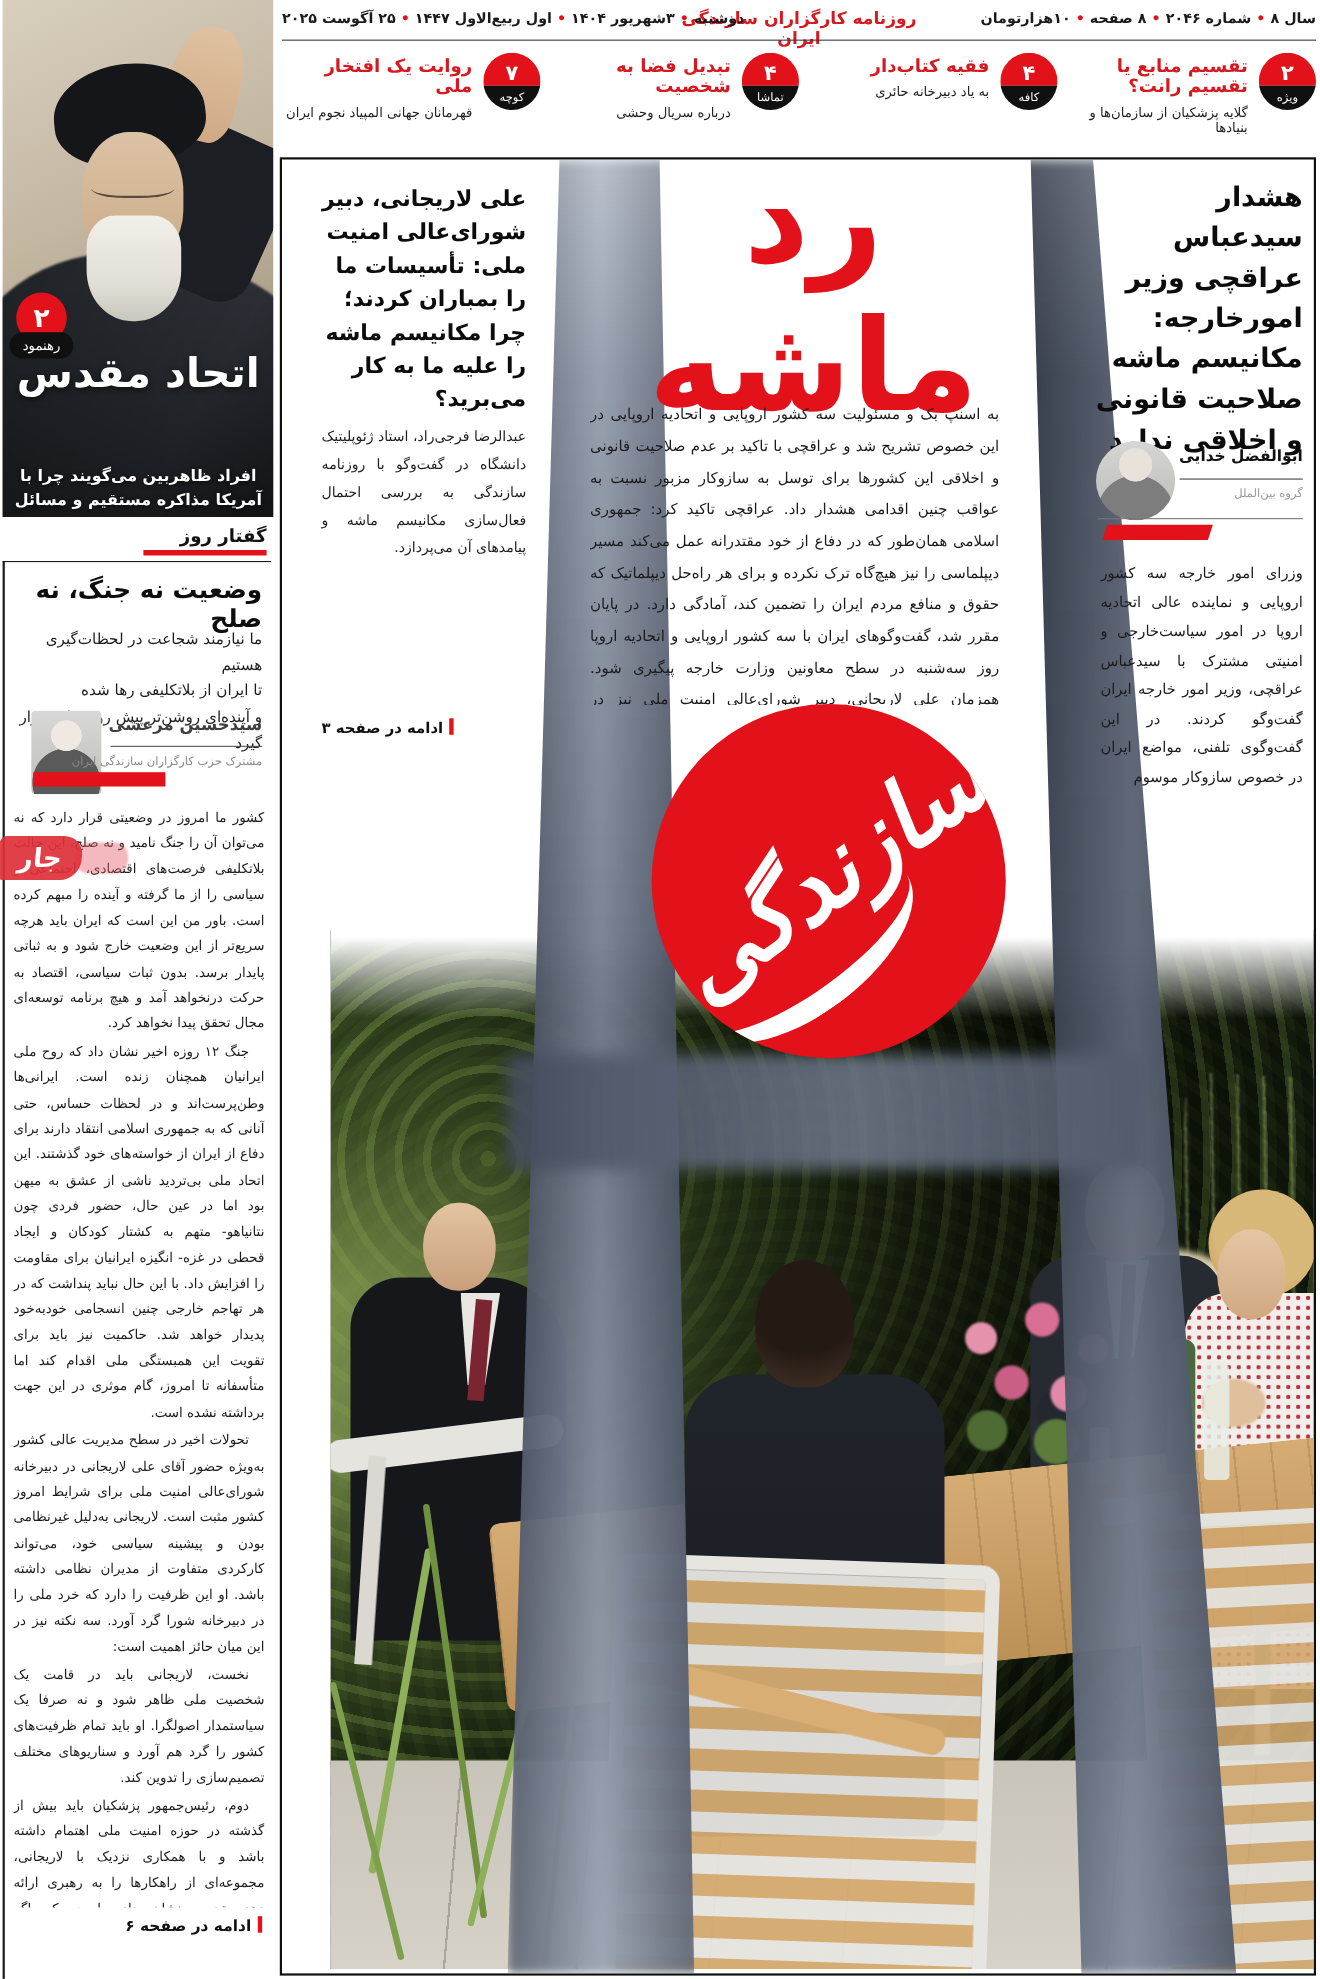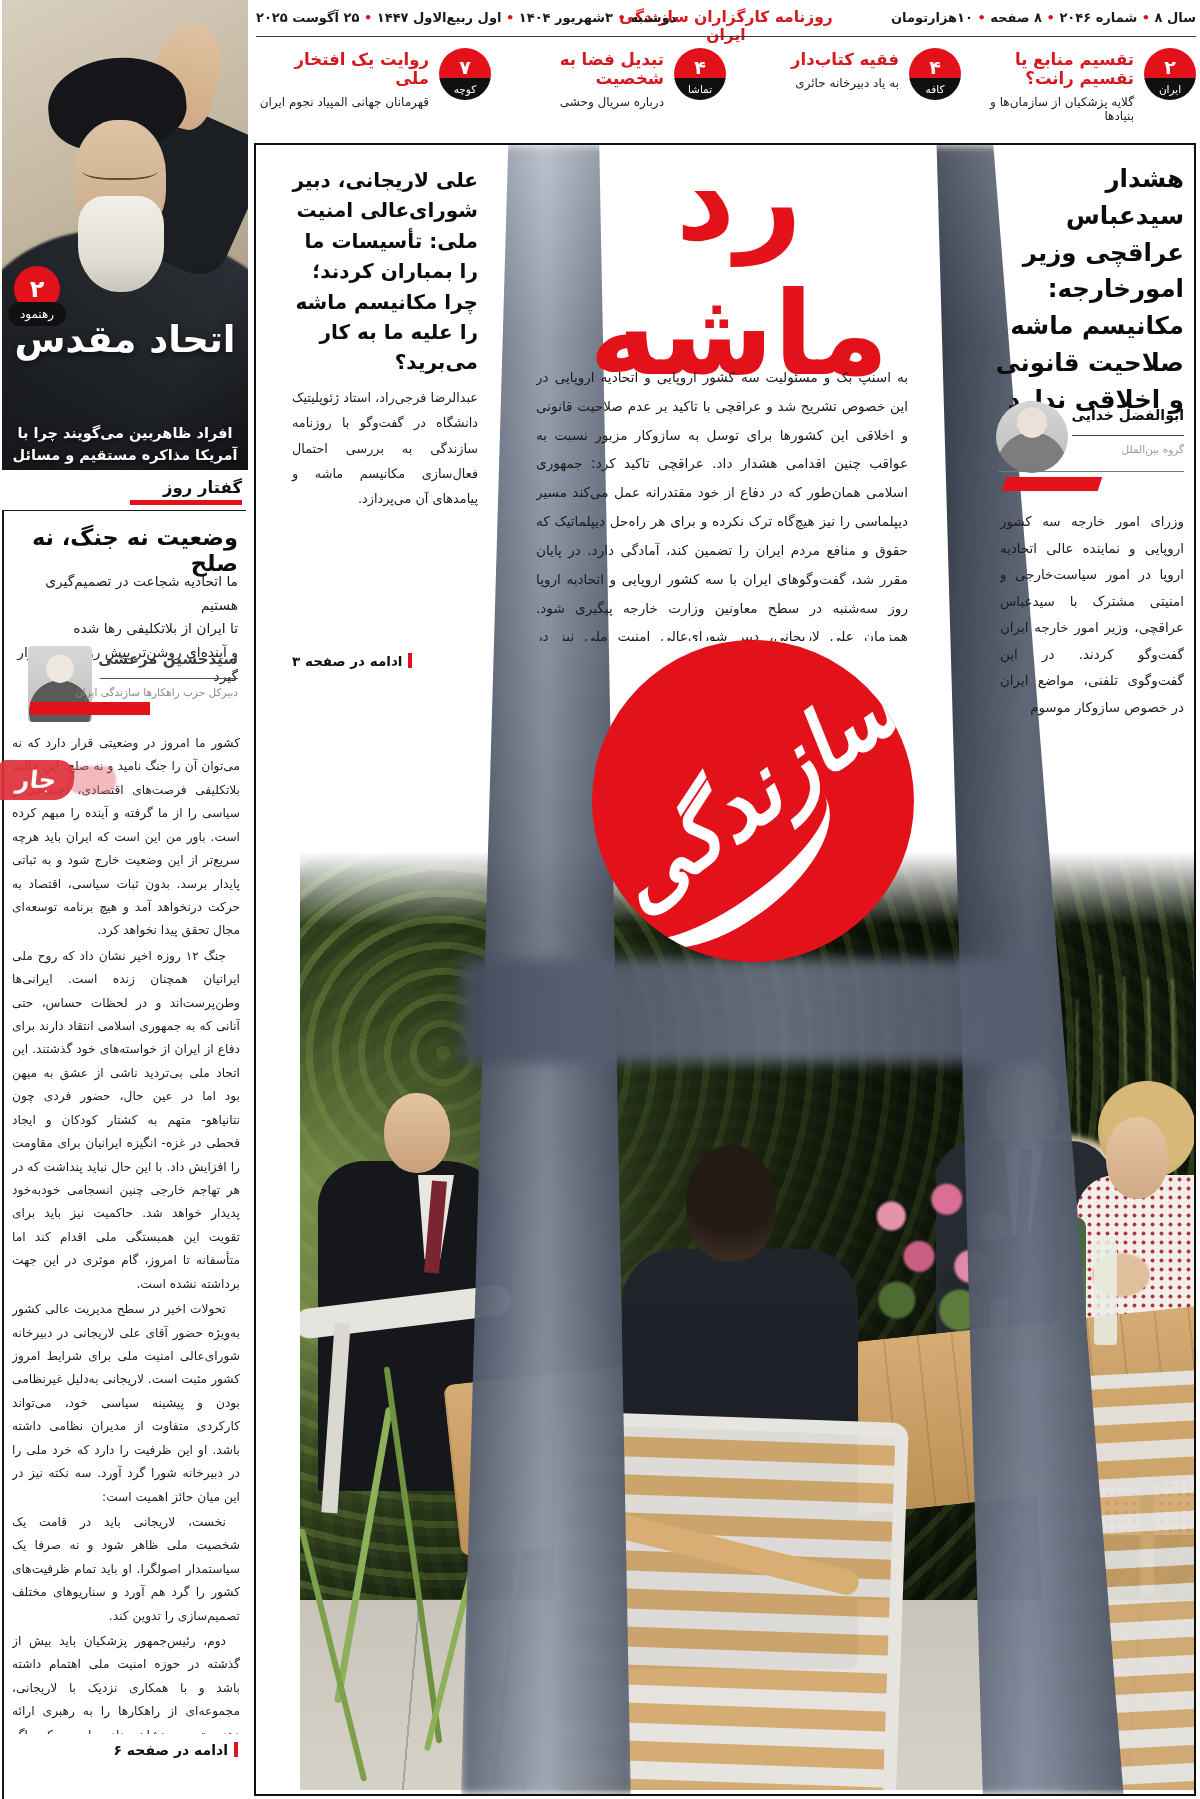--- a/index.html
+++ b/index.html
@@ -189,30 +189,30 @@
 
     <div class="kicker-row">
       <div class="kicker">گفتار روز</div>
       <div class="kicker-bar"></div>
     </div>
     <div class="side-box-top"></div>
     <div class="side-box-left"></div>
 
     <div class="side-title">وضعیت نه جنگ، نه صلح</div>
     <div class="side-deck">
-      <div>ما اتحادیه شجاعت در تصمیم‌گیری هستیم</div>
+      <div>ما نیازمند شجاعت در لحظات‌گیری هستیم</div>
       <div>تا ایران از بلاتکلیفی رها شده</div>
       <div>و آینده‌ای روشن‌تر پیش روی ملت قرار گیرد</div>
     </div>
 
     <div class="author-row">
       <div class="author-photo"></div>
       <div class="author-name">سیدحسین مرعشی</div>
       <div class="author-line"></div>
-      <div class="author-role">دبیرکل حزب راهکارها سازندگی ایران</div>
+      <div class="author-role">مشترک حزب کارگزاران سازندگی ایران</div>
       <div class="author-redbar"></div>
     </div>
 
     <div class="side-body">
       <p>کشور ما امروز در وضعیتی قرار دارد که نه می‌توان آن را جنگ نامید و نه صلح. این حالت بلاتکلیفی فرصت‌های اقتصادی، اجتماعی و سیاسی را از ما گرفته و آینده را مبهم کرده است. باور من این است که ایران باید هرچه سریع‌تر از این وضعیت خارج شود و به ثباتی پایدار برسد. بدون ثبات سیاسی، اقتصاد به حرکت درنخواهد آمد و هیچ برنامه توسعه‌ای مجال تحقق پیدا نخواهد کرد.</p>
       <p>جنگ ۱۲ روزه اخیر نشان داد که روح ملی ایرانیان همچنان زنده است. ایرانی‌ها وطن‌پرست‌اند و در لحظات حساس، حتی آنانی که به جمهوری اسلامی انتقاد دارند برای دفاع از ایران از خواسته‌های خود گذشتند. این اتحاد ملی بی‌تردید ناشی از عشق به میهن بود اما در عین حال، حضور فردی چون نتانیاهو- متهم به کشتار کودکان و ایجاد قحطی در غزه- انگیزه ایرانیان برای مقاومت را افزایش داد. با این حال نباید پنداشت که در هر تهاجم خارجی چنین انسجامی خودبه‌خود پدیدار خواهد شد. حاکمیت نیز باید برای تقویت این همبستگی ملی اقدام کند اما متأسفانه تا امروز، گام موثری در این جهت برداشته نشده است.</p>
       <p>تحولات اخیر در سطح مدیریت عالی کشور به‌ویژه حضور آقای علی لاریجانی در دبیرخانه شورای‌عالی امنیت ملی برای شرایط امروز کشور مثبت است. لاریجانی به‌دلیل غیرنظامی بودن و پیشینه سیاسی خود، می‌تواند کارکردی متفاوت از مدیران نظامی داشته باشد. او این ظرفیت را دارد که خرد ملی را در دبیرخانه شورا گرد آورد. سه نکته نیز در این میان حائز اهمیت است:</p>
       <p>نخست، لاریجانی باید در قامت یک شخصیت ملی ظاهر شود و نه صرفا یک سیاستمدار اصولگرا. او باید تمام ظرفیت‌های کشور را گرد هم آورد و سناریوهای مختلف تصمیم‌سازی را تدوین کند.</p>
       <p>دوم، رئیس‌جمهور پزشکیان باید بیش از گذشته در حوزه امنیت ملی اهتمام داشته باشد و با همکاری نزدیک با لاریجانی، مجموعه‌ای از راهکارها را به رهبری ارائه دهد. تجربه نشان داده است که اگر رئیس‌جمهور منتخب مردم بر تصمیم درست پافشاری کند، رهبری نیز از او حمایت خواهند کرد یا حداقل اجازه خواهند داد که منویات ایشان اجرا شود.</p>
 
@@ -230,21 +230,21 @@
     <div class="mh-issue">سال ۸<span class="rdot"> • </span>شماره ۲۰۴۶<span class="rdot"> • </span>۸ صفحه<span class="rdot"> • </span>۱۰هزارتومان</div>
     <div class="mh-name">روزنامه کارگزاران سازندگی ایران</div>
     <div class="mh-date">دوشنبه<span class="rdot"> • </span>۳شهریور ۱۴۰۴<span class="rdot"> • </span>اول ربیع‌الاول ۱۴۴۷<span class="rdot"> • </span>۲۵ آگوست ۲۰۲۵</div>
   </div>
   <div class="mh-rule"></div>
 
   <div class="index-row">
     <div class="index-item">
       <div class="badge">
         <div class="b-top">۲</div>
-        <div class="b-bot">ایران</div>
+        <div class="b-bot">ویژه</div>
       </div>
       <div class="idx-texts">
         <div class="idx-title">تقسیم منابع یا تقسیم رانت؟</div>
         <div class="idx-sub">گلایه پزشکیان از سازمان‌ها و بنیادها</div>
       </div>
     </div>
     <div class="index-item">
       <div class="badge">
         <div class="b-top">۴</div>
         <div class="b-bot">کافه</div>

